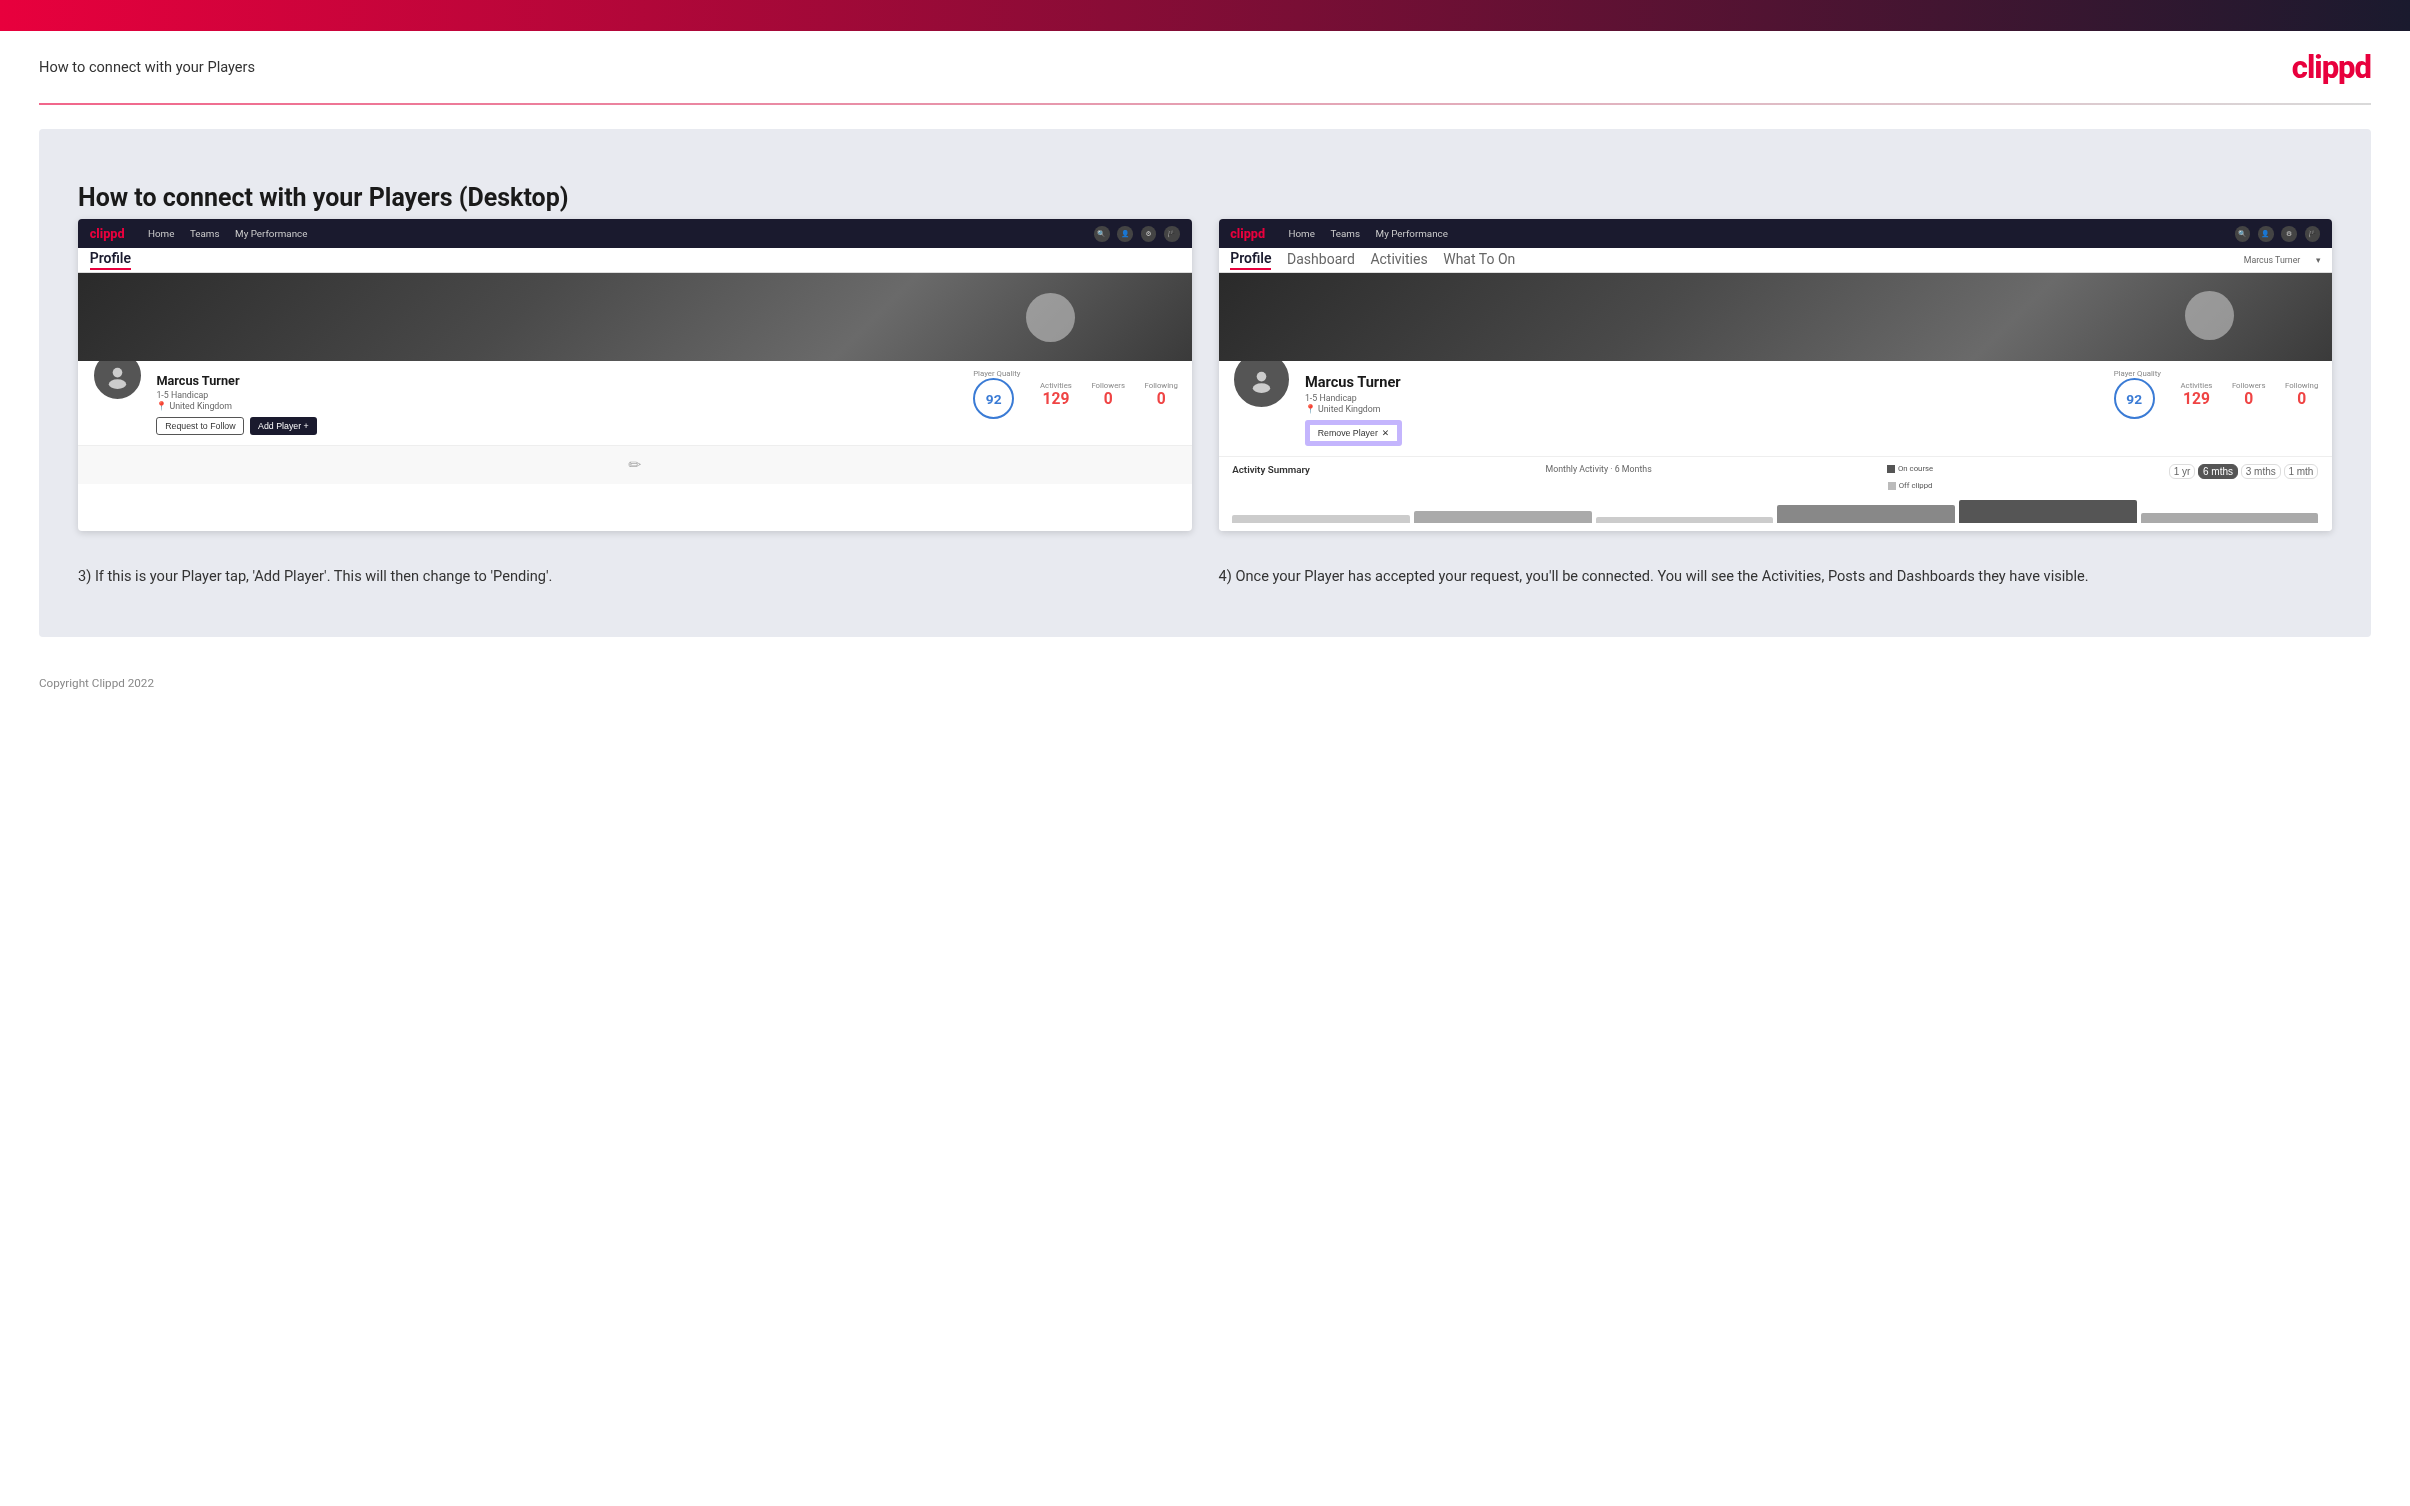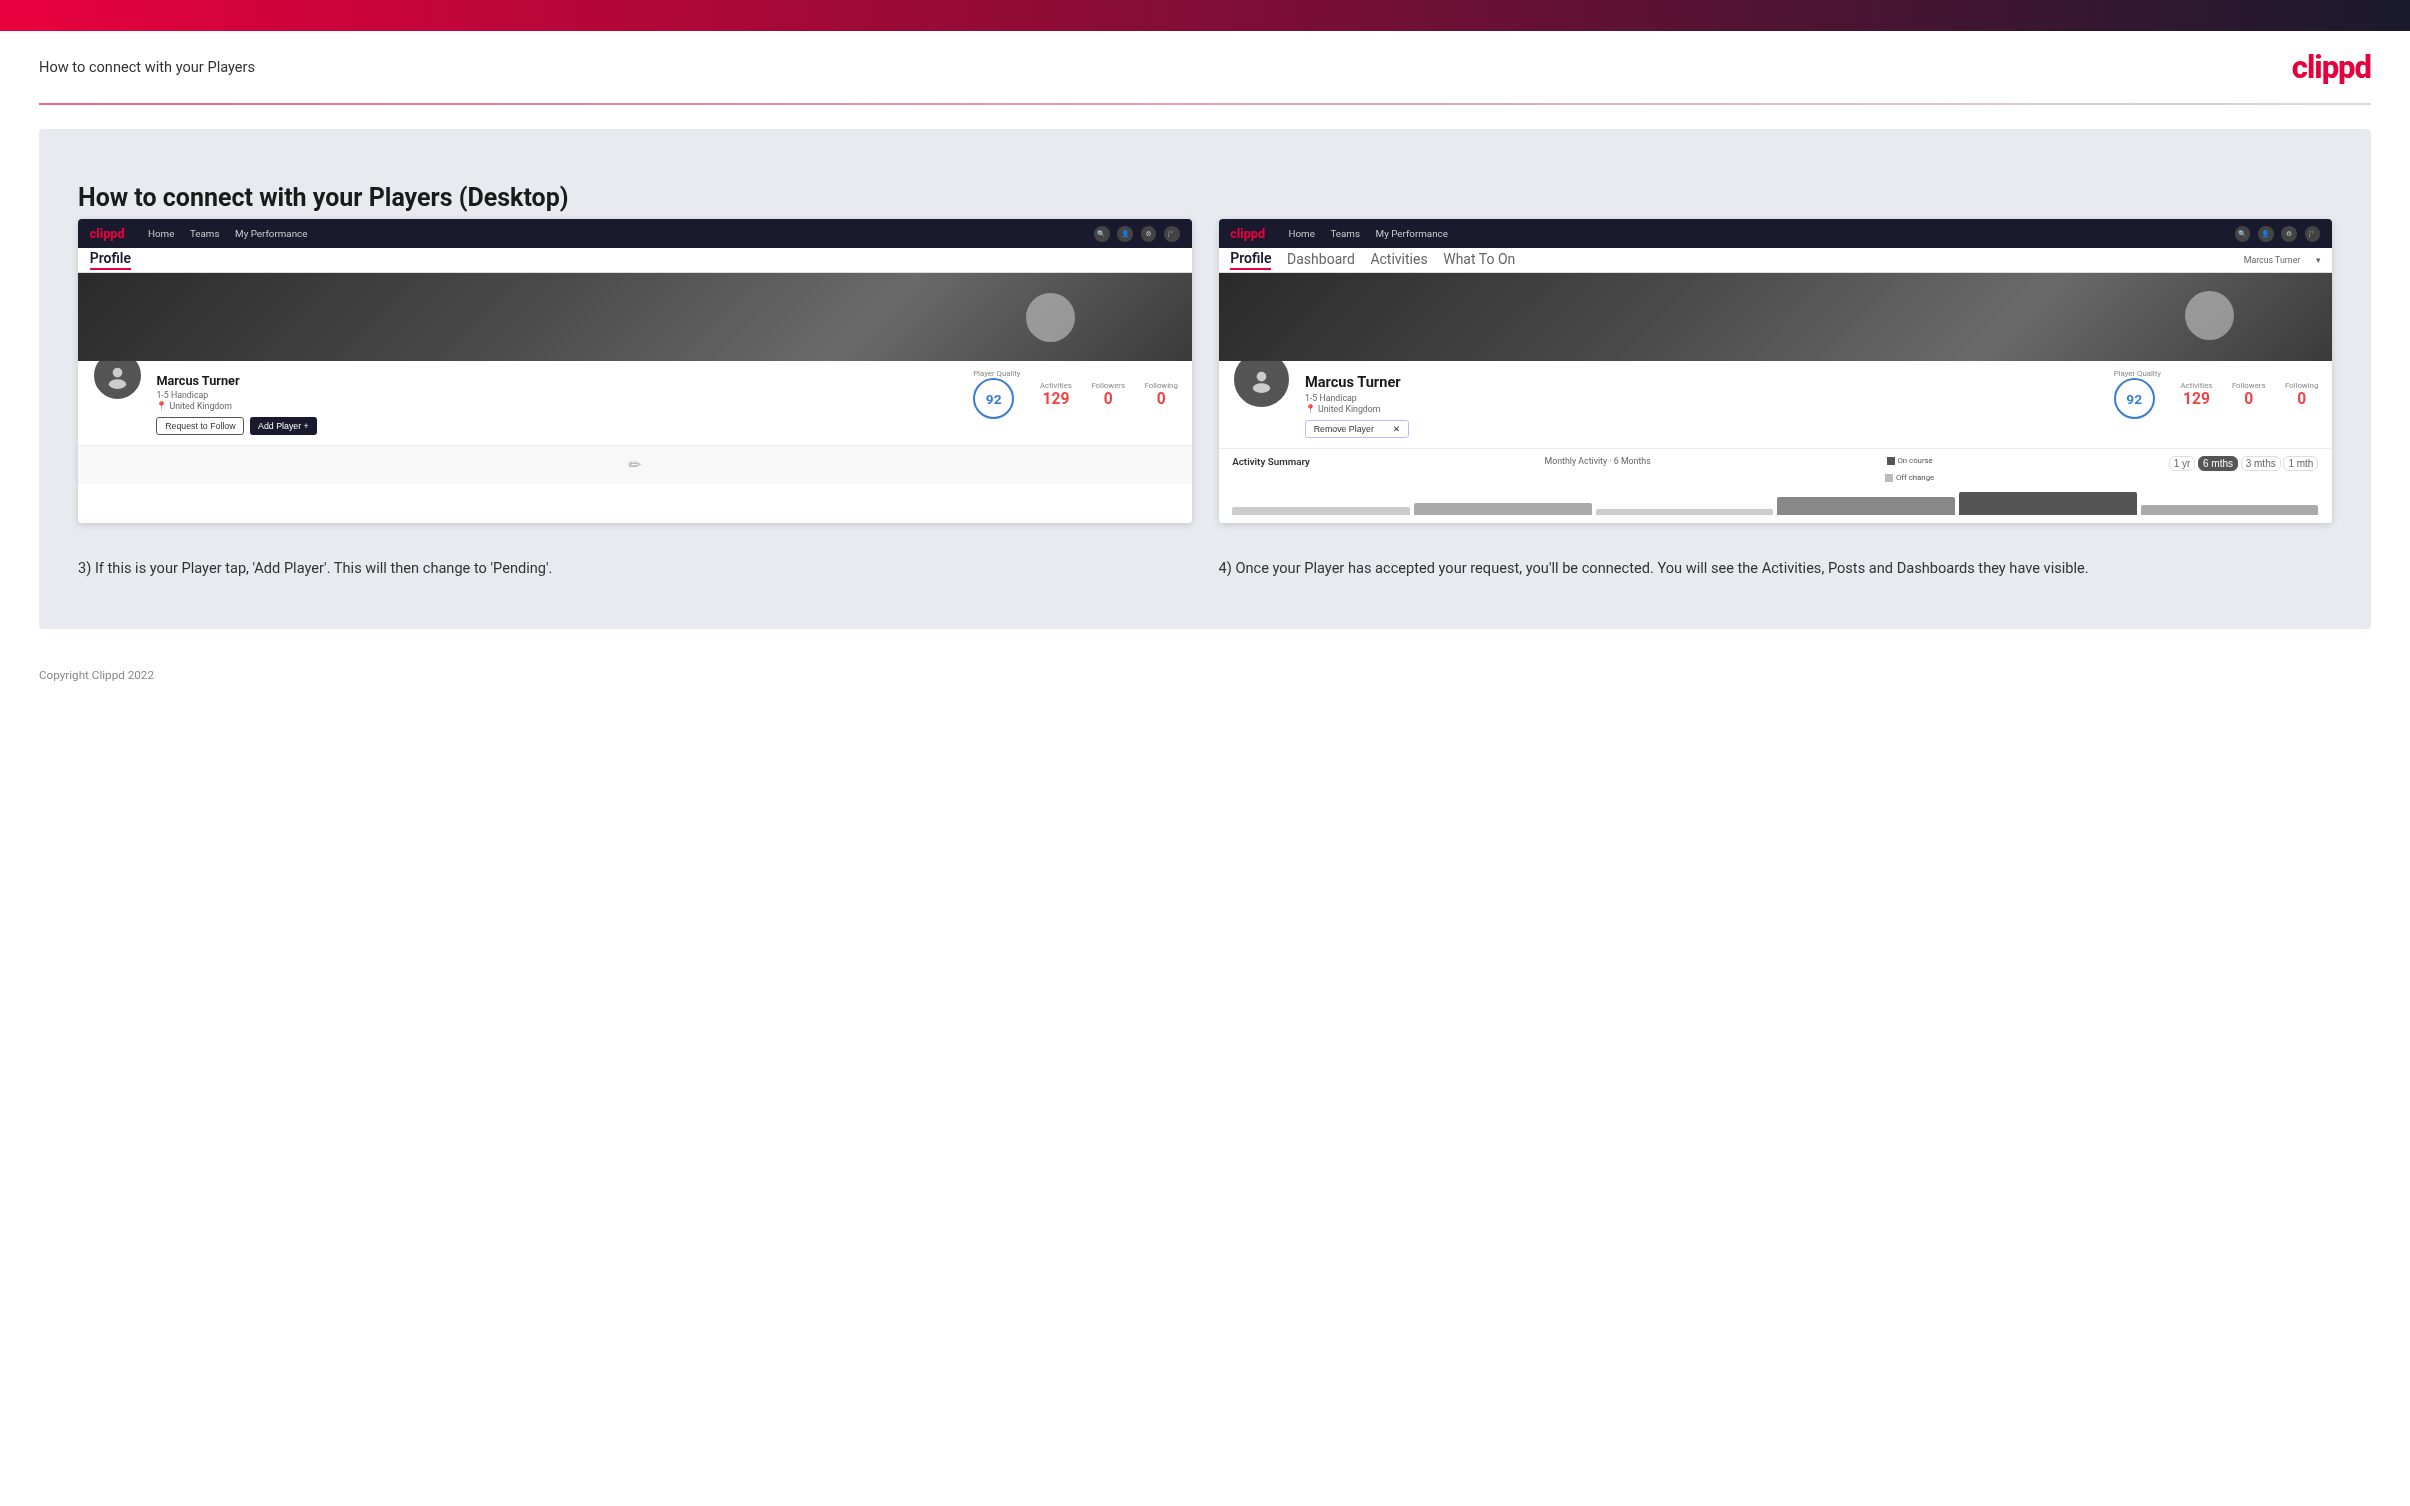--- a/index.html
+++ b/index.html
@@ -220,25 +220,25 @@
     }
     .mock-btn-dark {
       background: #1a1a2e;
       color: #fff;
       display: flex;
       align-items: center;
       gap: 2.9px;
     }
     .mock-btn-remove {
       background: #fff;
-      border: 1px solid #c4b5fd;
+      border: 5px solid #c4b5fd;
       color: #333;
       display: flex;
       align-items: center;
-      gap: 19px;
+      gap: 4px;
     }
 
     
     .mock-stats {
       display: flex;
       align-items: center;
       gap: 19.5px;
       padding-left: 7.8px;
     }
     .mock-stat-item {
@@ -526,21 +526,21 @@
         <div class="mock-activity-header">
           <span class="mock-activity-title">Activity Summary</span>
           <span class="mock-activity-period">Monthly Activity · 6 Months</span>
           <div class="mock-activity-legend">
             <div class="mock-legend-item">
               <div class="mock-legend-dot" style="background:#555;"></div>
               <span>On course</span>
             </div>
             <div class="mock-legend-item">
               <div class="mock-legend-dot" style="background:#bbb;"></div>
-              <span>Off change</span>
+              <span>Off clippd</span>
             </div>
           </div>
           <div class="mock-period-buttons">
             <button class="mock-period-btn">1 yr</button>
             <button class="mock-period-btn active">6 mths</button>
             <button class="mock-period-btn">3 mths</button>
             <button class="mock-period-btn">1 mth</button>
           </div>
         </div>
         <div class="mock-chart-area">

